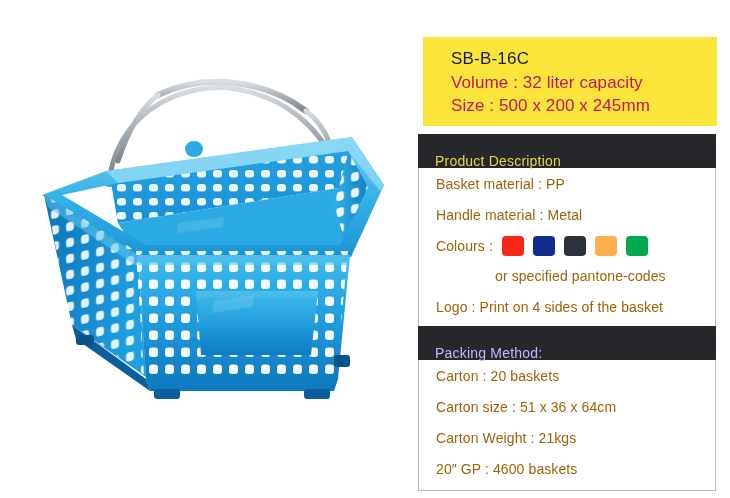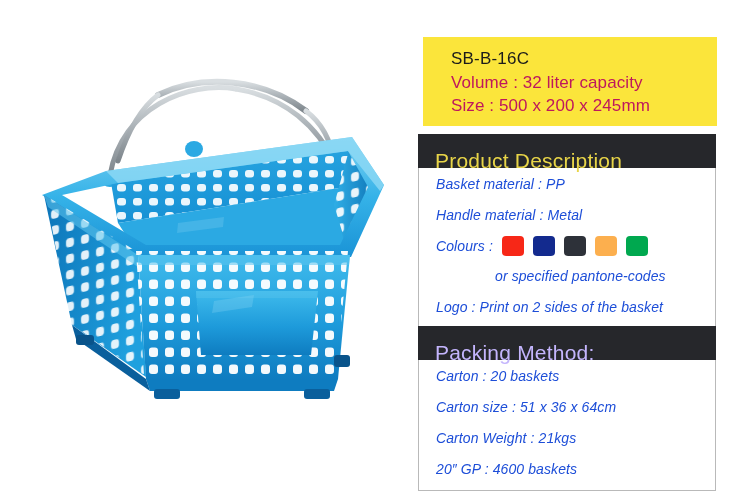--- a/index.html
+++ b/index.html
@@ -35,26 +35,26 @@
     border:1px solid #b9b9b9; background:#ffffff;
   }
   .section-bar {
     background:#26272B;
     height:34px;
     margin:-1px -1px 0 -1px;
     display:flex; align-items:center;
     padding-left:17px;
   }
   .section-bar .bar-title {
-    color:#E8D548; font-size:21px; letter-spacing:.2px;margin-top:20px;
+    color:#E8D548; font-size:14px; letter-spacing:.2px;margin-top:20px;
   }
   .rows { padding:0 0 0 17px; }
   .spec-row {
-    font-size:14px; color:#1d4ed8; letter-spacing:.1px;
-    height:30px; display:flex; align-items:center;font-style:italic;
+    font-size:14px; color:#a16207; letter-spacing:.1px;
+    height:30px; display:flex; align-items:center;
   }
   .spec-row.tall { height:31px; }
   .spec-row.indent { padding-left:59px; }
   .swatches { display:flex; align-items:center; gap:9px; margin-left:9px; }
   .swatch { width:22px; height:20px; border-radius:4px; display:block; }
   #pack-bar-wrap { margin-top:5px; }
 </style>
 </head>
 <body>
 
@@ -195,21 +195,21 @@
           <span class="swatches">
             <span class="swatch" style="background: rgb(247, 39, 23);"></span>
             <span class="swatch" style="background: rgb(19, 42, 142);"></span>
             <span class="swatch" style="background: rgb(45, 49, 57);"></span>
             <span class="swatch" style="background: rgb(252, 175, 78);"></span>
             <span class="swatch" style="background: rgb(0, 168, 79);"></span>
           </span>
         </div>
 
         <div class="spec-row indent">or specified pantone-codes</div>
-        <div class="spec-row tall">Logo : Print on 2 sides of the basket</div>
+        <div class="spec-row tall">Logo : Print on 4 sides of the basket</div>
       </div>
 
       <div id="pack-bar-wrap">
         <div class="section-bar" style="background: rgb(38, 39, 43);">
           <span class="bar-title" style="color: #c4b5fd; text-align: right;">Packing Method:</span>
         </div>
         <div class="rows">
           <div class="spec-row tall">Carton : 20 baskets</div>
           <div class="spec-row tall">Carton size : 51 x 36 x  64cm</div>
           <div class="spec-row tall">Carton Weight : 21kgs</div>

